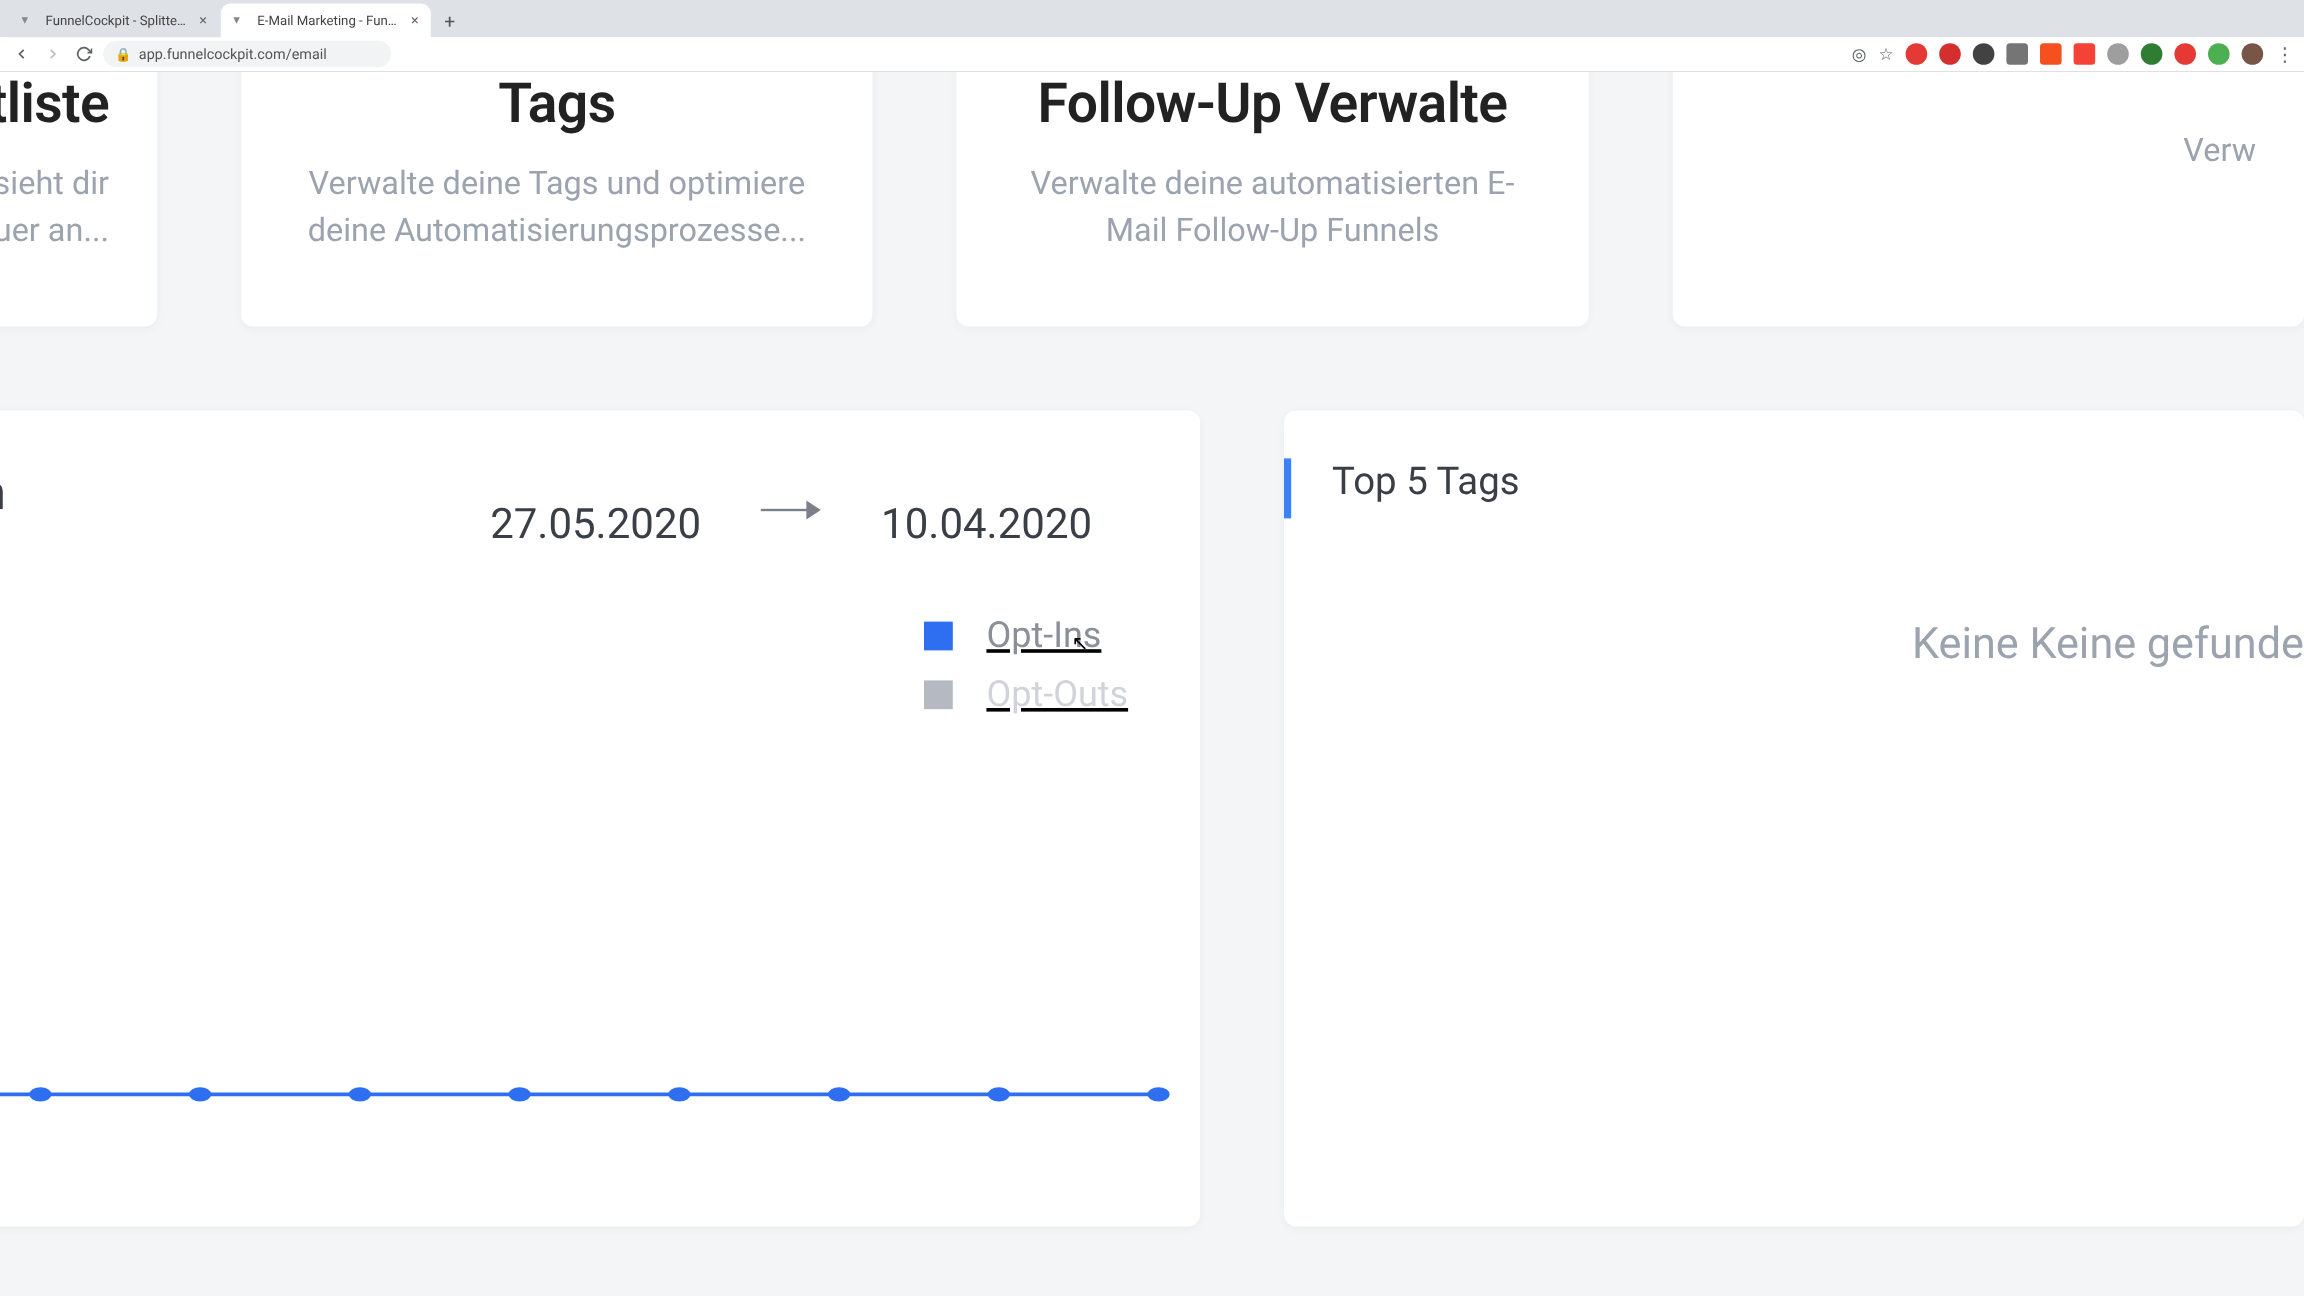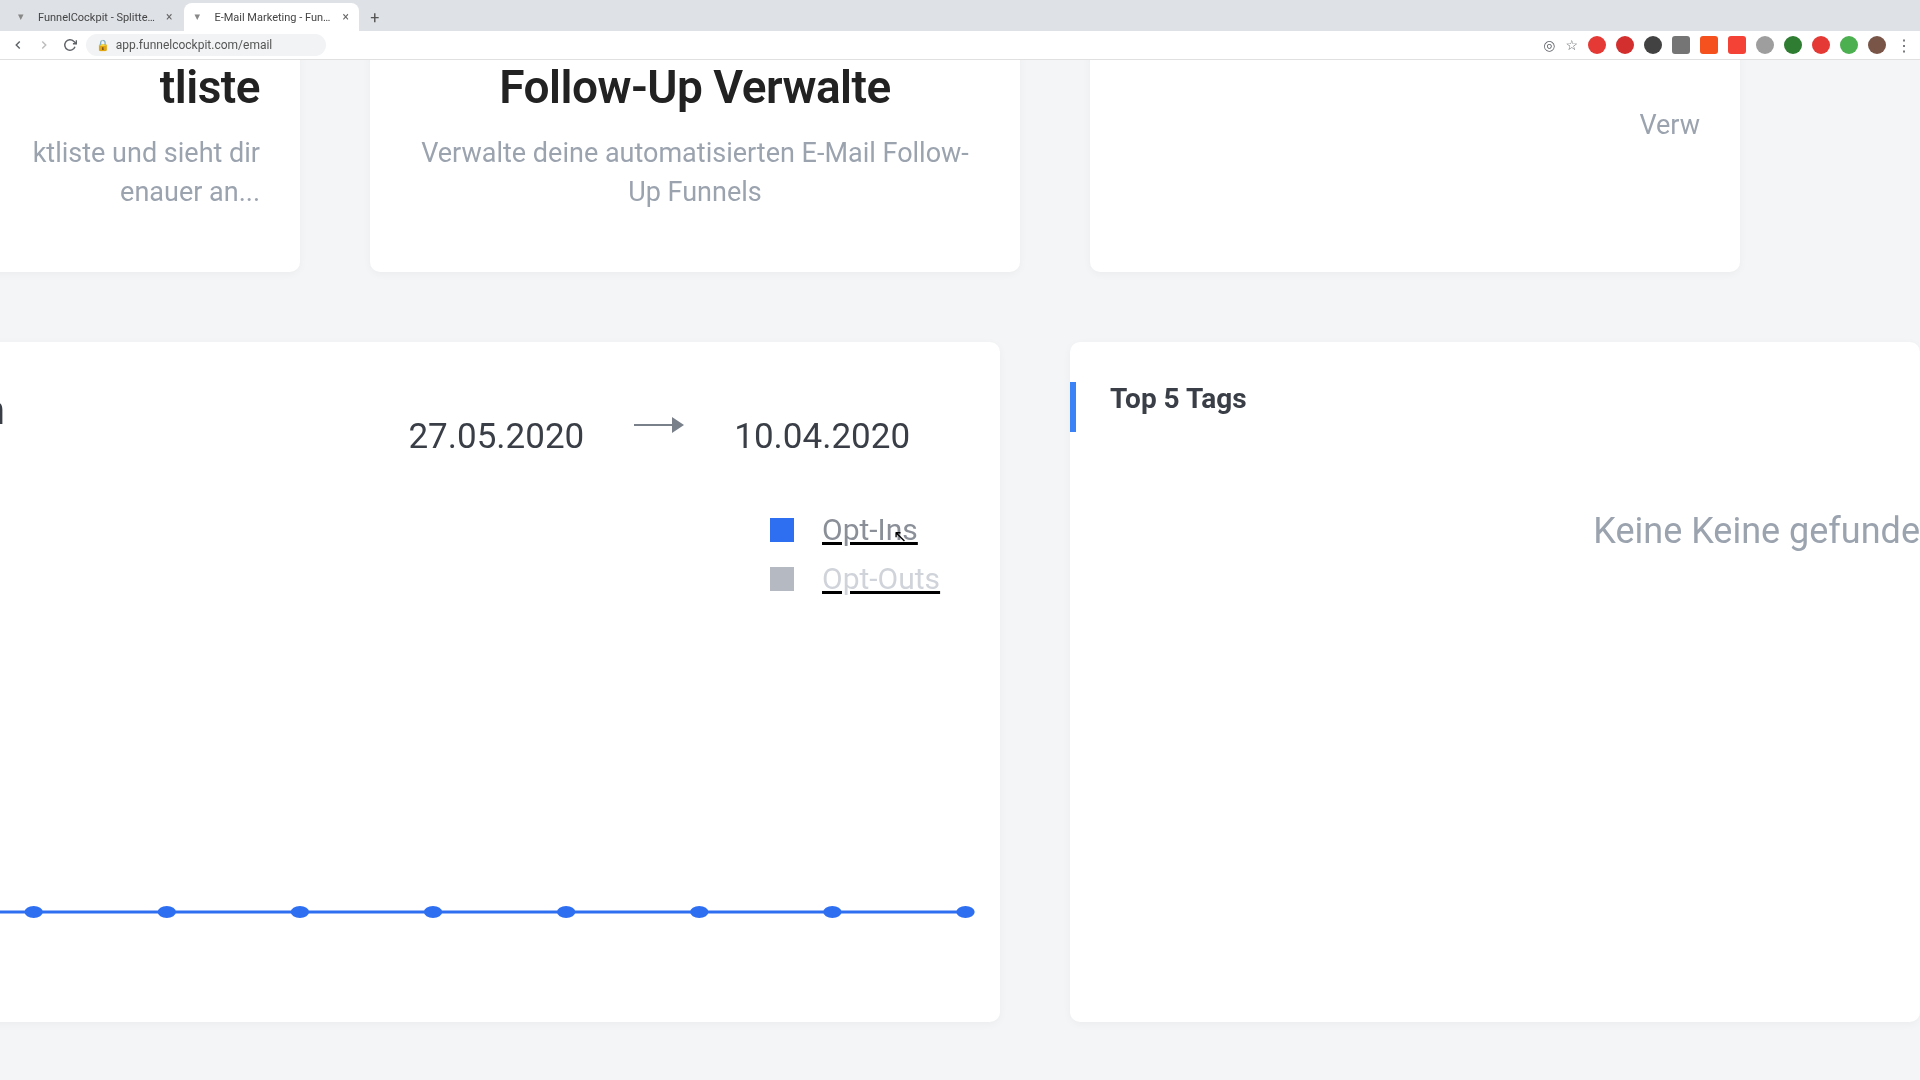--- a/index.html
+++ b/index.html
@@ -58,21 +58,21 @@
   .legend-label.inactive { color: #d0d4da; }
   .sw-blue { background: #2e6ff2; }
   .sw-grey { background: #b5bac2; }
 
   
   .chart { position: absolute; left: 0; right: 30px; top: 560px; height: 20px; }
   .chart svg { width: 100%; height: 100%; overflow: visible; }
 
   
   .panel-right .accent { position: absolute; left: 0; top: 40px; width: 6px; height: 50px; background: #3b82f6; }
-  .panel-right .panel-title { font-size: 28px; color: #3a3f47; font-weight: 700; margin-left: -20px; margin-top: -10px; }
+  .panel-right .panel-title { font-size: 32px; color: #3a3f47; font-weight: 400; margin-left: -20px; margin-top: -10px; }
   .panel-right .no-tags { font-size: 36px; color: #9ba3af; text-align: right; margin-top: 95px; margin-right: -60px; white-space: nowrap; }
 
   
   .cursor { position: absolute; left: 893px; top: 466px; font-size: 17px; color: #000; pointer-events: none; }
 </style>
 </head>
 <body>
 
 <div class="browser-chrome">
   <div class="tab-strip">
@@ -135,20 +135,24 @@
     <div class="card card-left">
       <div style="text-align:right;">
         <div class="card-title" style="text-align:right;">tliste</div>
       </div>
       <div class="card-desc" style="text-align:right;">
         <span>ktliste und sieht dir</span><br>
         <span>enauer an...</span>
       </div>
     </div>
 
+    <div class="card card-tags">
+      <div class="card-title">Tags</div>
+      <div class="card-desc">Verwalte deine Tags und optimiere deine Automatisierungsprozesse...</div>
+    </div>
 
     <div class="card card-followup">
       <div class="card-title">Follow-Up Verwalte</div>
       <div class="card-desc">Verwalte deine automatisierten E-Mail Follow-Up Funnels</div>
     </div>
 
     <div class="card card-right-edge">
       <div style="height:46px;"></div>
       <div class="card-desc" style="text-align:right;">Verw</div>
     </div>

